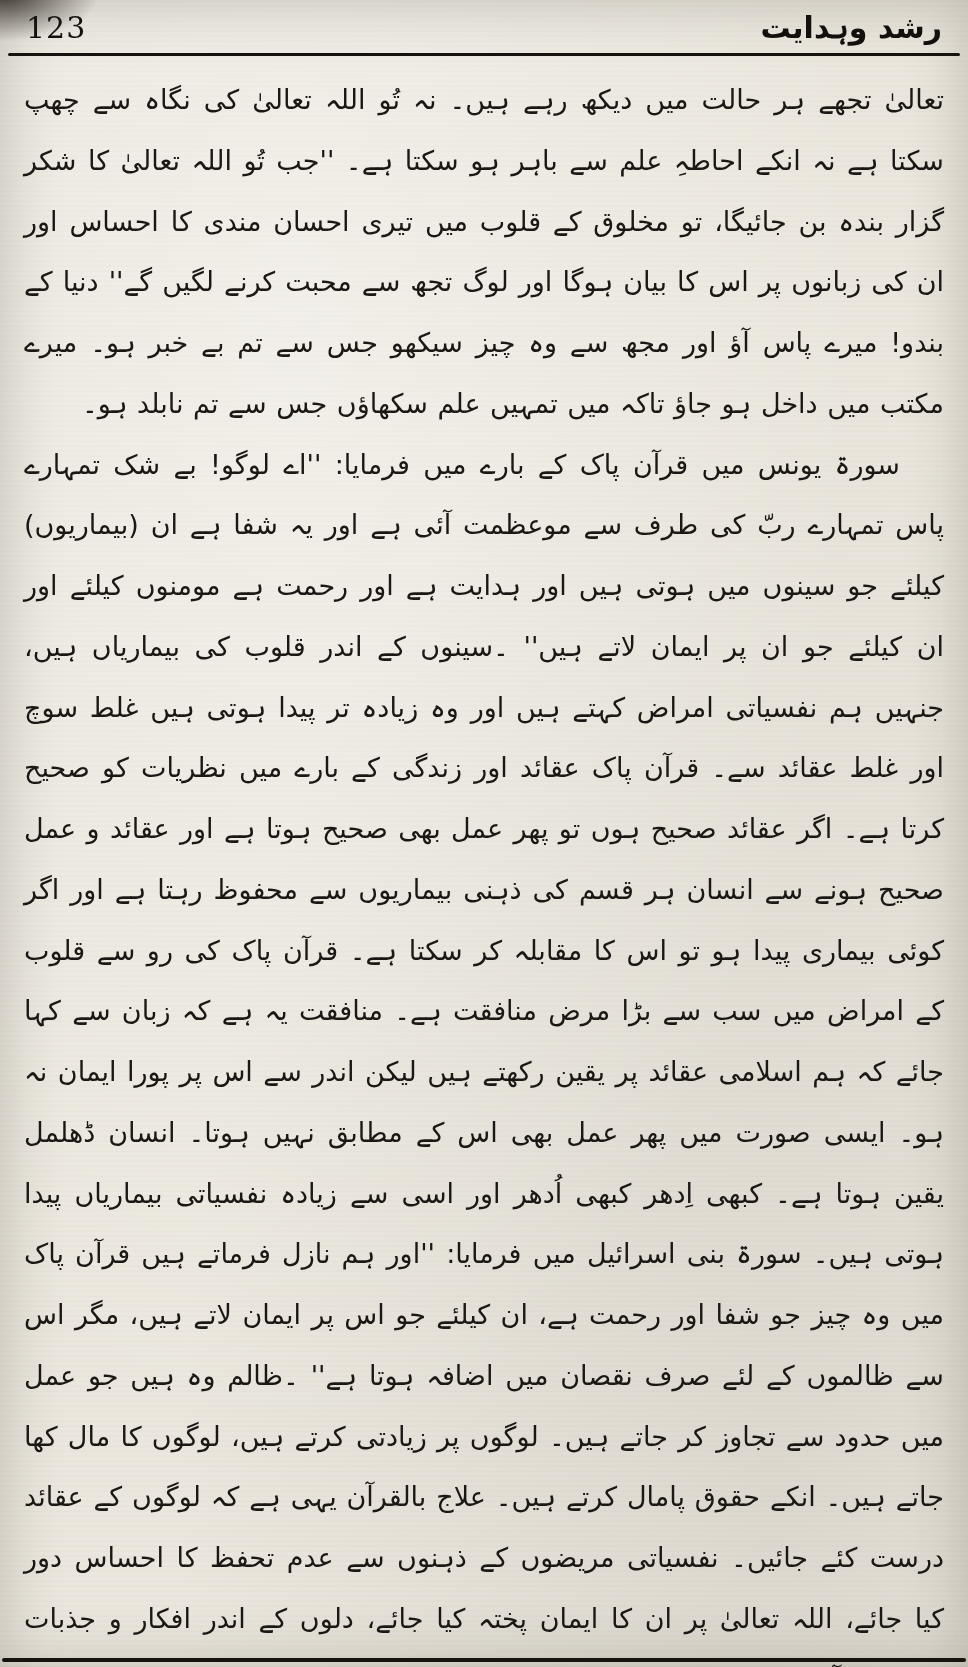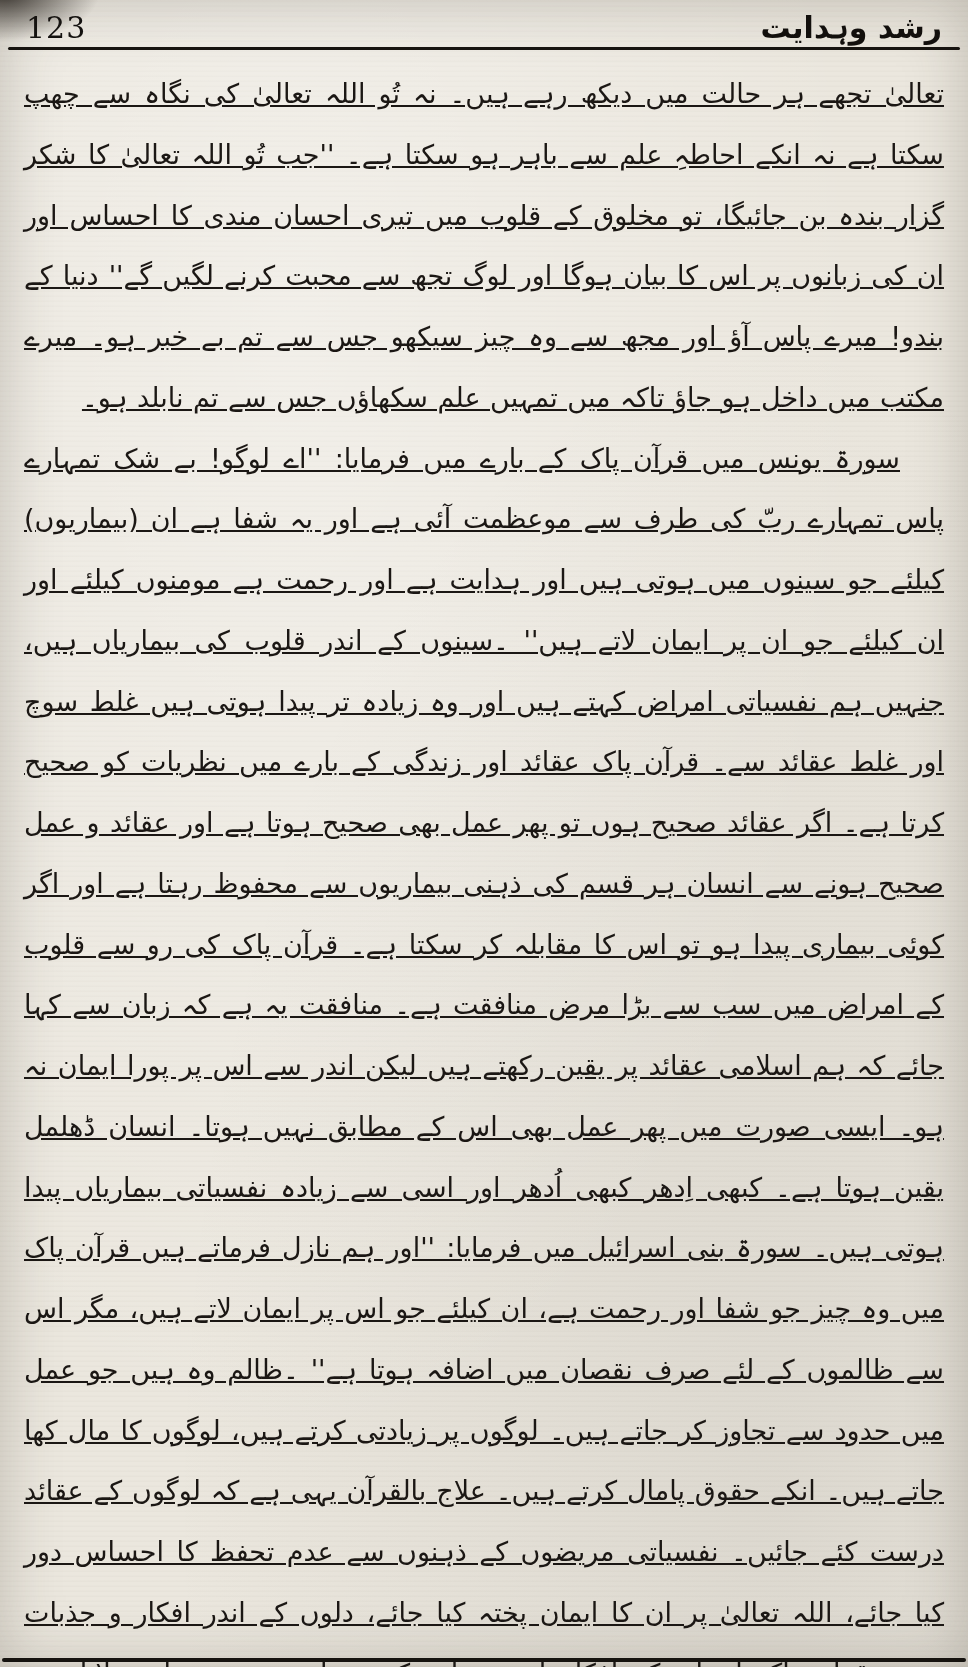--- a/index.html
+++ b/index.html
@@ -29,21 +29,21 @@
     width: 120px;
     height: 60px;
     background: radial-gradient(ellipse at 20% 20%, rgba(25,20,15,0.8), rgba(25,20,15,0) 70%);
     pointer-events: none;
   }
   .header {
     display: flex;
     direction: ltr;
     justify-content: space-between;
     align-items: flex-end;
-    padding: 10px 26px 2px 26px;
+    padding: 10px 26px 8px 26px;
   }
   .page-number {
     font-family: "DejaVu Serif", serif;
     font-size: 30px;
     letter-spacing: 1px;
     color: #141210;
   }
   .book-title {
     direction: rtl;
     font-size: 30px;
@@ -68,21 +68,20 @@
     padding: 14px 24px 0 24px;
   }
   .para {
     margin: 0;
     font-size: 27px;
     line-height: 2.25;
     text-align: justify;
     text-align-last: right;
     color: #1b1714;
     word-spacing: 1px;
-    text-decoration: underline;
   }
   .para.indent {
     text-indent: 44px;
   }
   .section-heading {
     margin: 26px 0 18px 0;
     text-align: center;
     font-size: 42px;
     font-weight: bold;
     color: #120f0c;

